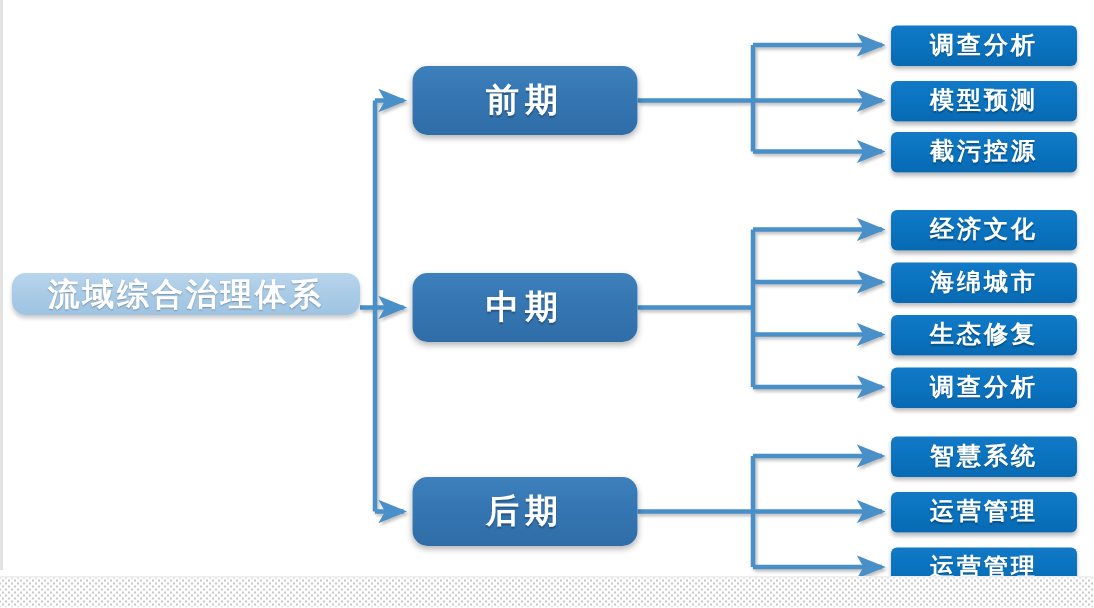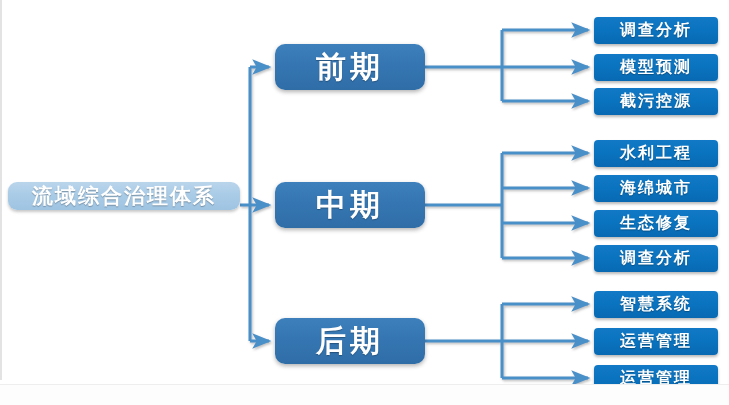--- a/index.html
+++ b/index.html
@@ -76,21 +76,21 @@
     font-size: 21px;
     letter-spacing: 2px;
     background: linear-gradient(180deg, #b9d5ec 0%, #a9cbe6 48%, #9ec4e2 100%);
     box-shadow: 0 2px 3px rgba(0,0,0,.22);
   }
 
   .node-stage {
     width: 150px;
     height: 46px;
     border-radius: 10px;
-    font-size: 30px;
+    font-size: 22px;
     letter-spacing: 4px;
     background: linear-gradient(180deg, #3d80bb 0%, #3576b2 45%, #2f6da7 100%);
     box-shadow: 0 2px 4px rgba(0,0,0,.30);
   }
   .stage-1 { left: 275px; top: 44px; }
   .stage-2 { left: 275px; top: 182px; }
   .stage-3 { left: 275px; top: 318px; align-items: center; }
 
   .node-leaf {
     left: 594px;
@@ -169,21 +169,21 @@
     <span>调查分析</span>
   </div>
   <div class="node node-leaf" style="top:54px">
     <span>模型预测</span>
   </div>
   <div class="node node-leaf" style="top:88px">
     <span>截污控源</span>
   </div>
 
   <div class="node node-leaf" style="top:140px">
-    <span>水利工程</span>
+    <span>经济文化</span>
   </div>
   <div class="node node-leaf" style="top:175px">
     <span>海绵城市</span>
   </div>
   <div class="node node-leaf" style="top:210px">
     <span>生态修复</span>
   </div>
   <div class="node node-leaf" style="top:245px">
     <span>调查分析</span>
   </div>

